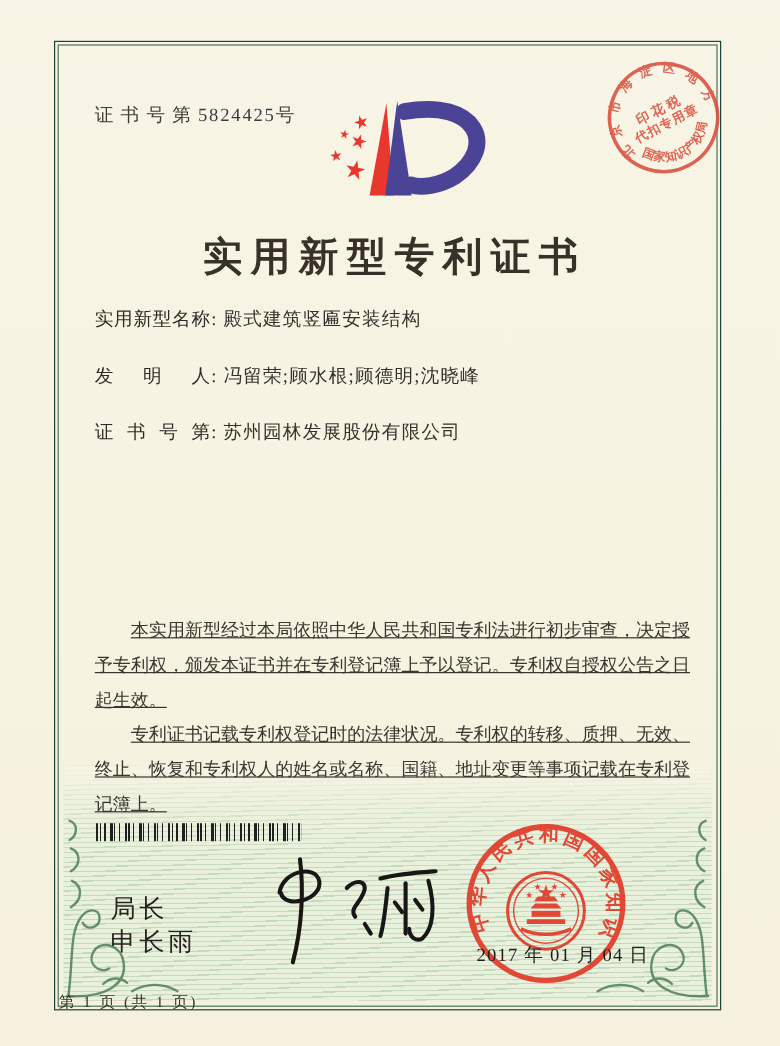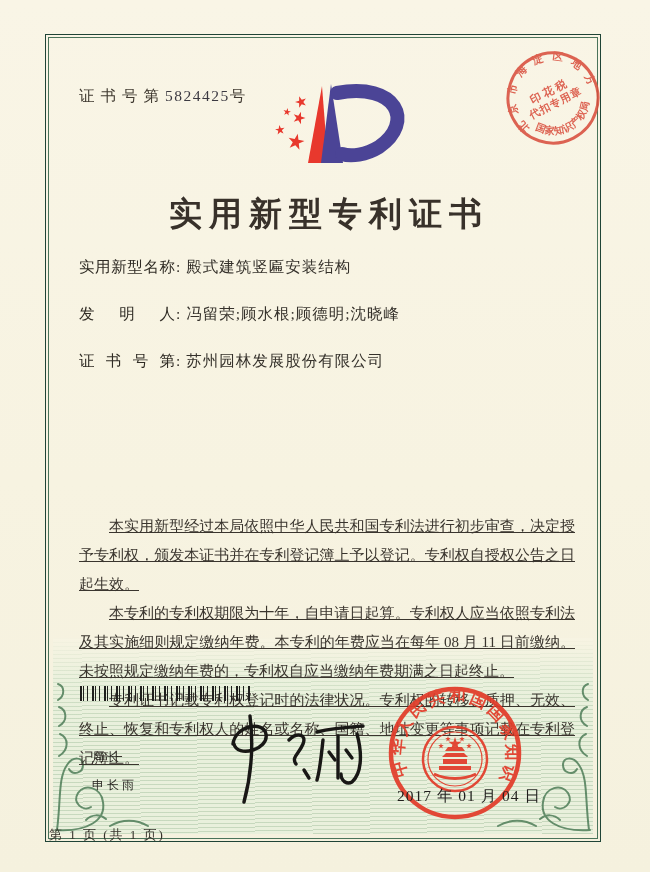--- a/index.html
+++ b/index.html
@@ -54,22 +54,22 @@
     font-size:15px;line-height:29px;text-align:justify;color:#3a352e;text-decoration:underline;
   }
   .paras p{margin:0;text-indent:2em;}
   .barcode{
     position:absolute;left:31px;top:648px;width:171px;height:15px;
     background:
       repeating-linear-gradient(90deg,#20201e 0 2px,rgba(0,0,0,0) 2px 3px,#20201e 3px 4px,rgba(0,0,0,0) 4px 7px,#20201e 7px 8px,rgba(0,0,0,0) 8px 12px);
   }
   .signatory{
     position:absolute;left:43px;top:706px;
-    font-size:12px;line-height:28px;letter-spacing:3px;color:#26231f;
-    font-family:Liberation Mono, monospace;
+    font-size:21px;line-height:28px;letter-spacing:3px;color:#26231f;
+    font-family:Liberation Sans, sans-serif;
   }
   .signature{position:absolute;left:168px;top:672px;}
   .seal{position:absolute;left:336px;top:645px;opacity:.93;}
   .issue-date{
     position:absolute;left:348px;top:748px;z-index:6;
     font-size:15.5px;letter-spacing:1px;color:#1f1e1c;
   }
   .footer{
     position:absolute;left:0;right:0;top:788px;
     text-align:left;font-size:13px;letter-spacing:2px;color:#36322b;
@@ -164,21 +164,20 @@
           <span class="val">冯留荣;顾水根;顾德明;沈晓峰</span>
         </div>
         <div class="frow">
           <span class="lab">证书号第</span><span class="colon">:</span>
           <span class="val">苏州园林发展股份有限公司</span>
         </div>
       </div>
 
       <div class="paras">
         <p>本实用新型经过本局依照中华人民共和国专利法进行初步审查，决定授予专利权，颁发本证书并在专利登记簿上予以登记。专利权自授权公告之日起生效。</p>
-        <p>本专利的专利权期限为十年，自申请日起算。专利权人应当依照专利法及其实施细则规定缴纳年费。本专利的年费应当在每年 08 月 11 日前缴纳。未按照规定缴纳年费的，专利权自应当缴纳年费期满之日起终止。</p>
         <p>专利证书记载专利权登记时的法律状况。专利权的转移、质押、无效、终止、恢复和专利权人的姓名或名称、国籍、地址变更等事项记载在专利登记簿上。</p>
       </div>
 
       <div class="barcode"></div>
 
       <div class="signatory">
         <div>局长</div>
         <div>申长雨</div>
       </div>
 

